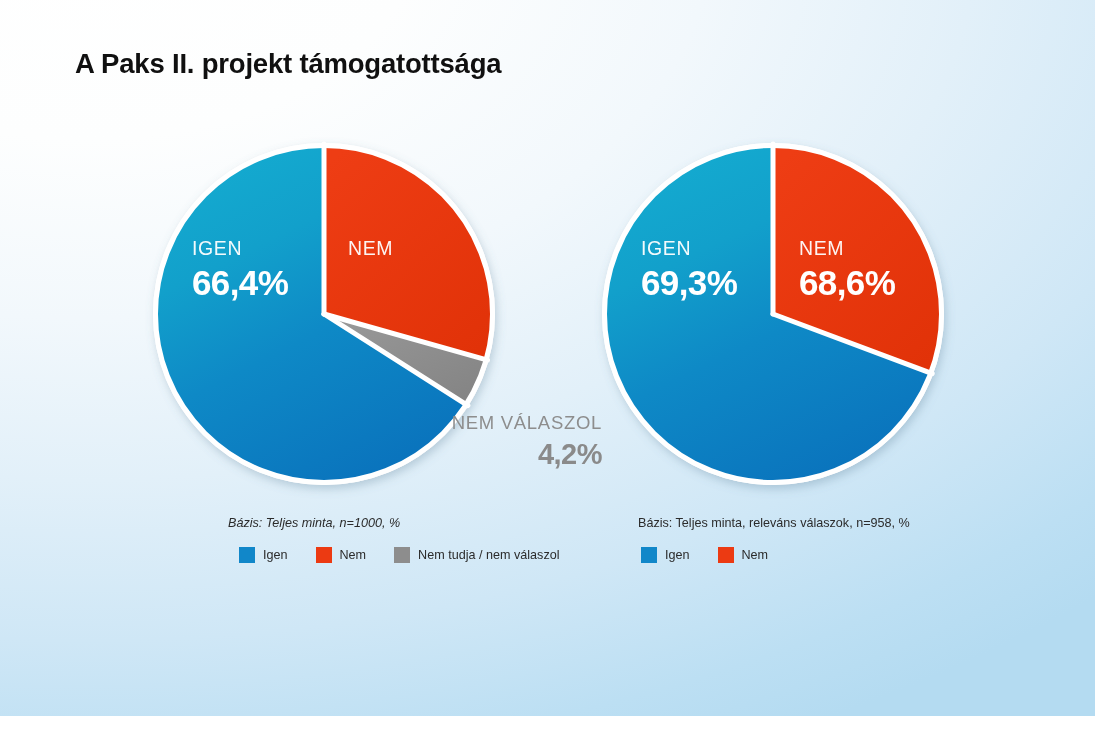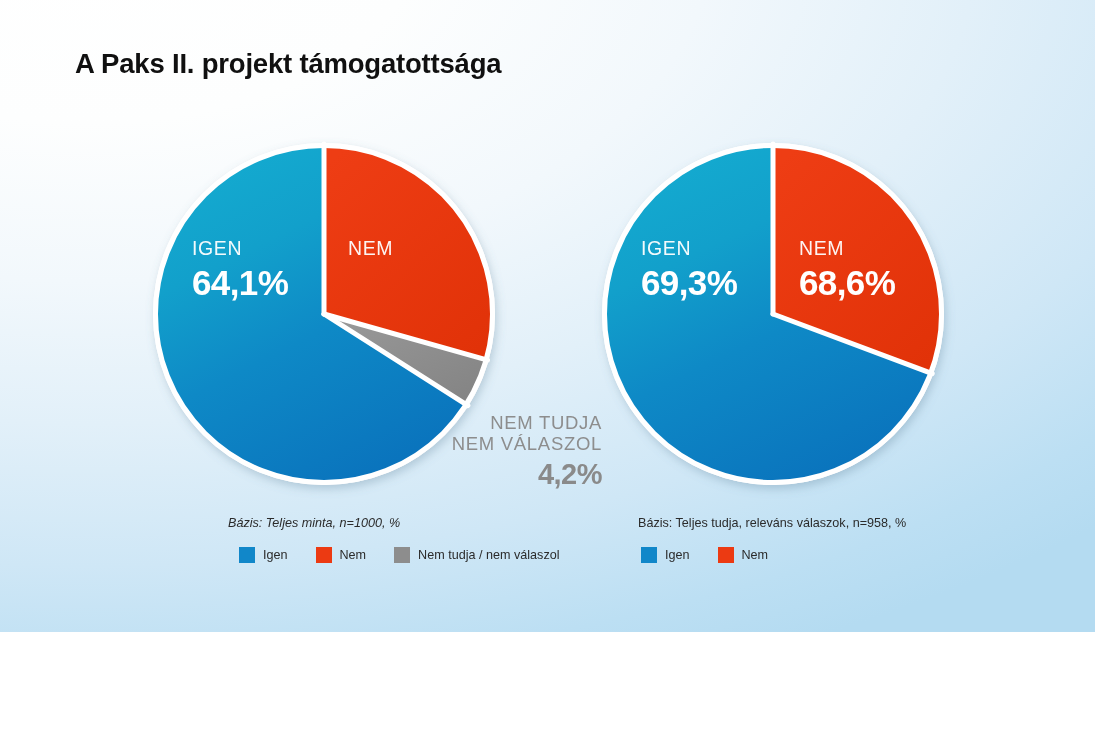--- a/index.html
+++ b/index.html
@@ -13,21 +13,21 @@
   body {
     font-family: "Liberation Sans", sans-serif;
     position: relative;
     background: #ffffff;
   }
 
   #stage {
     position: absolute;
     top: 0; left: 0;
     width: 1095px;
-    height: 632px;
+    height: 716px;
     background:
       radial-gradient(ellipse 135% 125% at 8% -8%,
         #ffffff 0%,
         #fdfefe 22%,
         #f2f8fc 42%,
         #e2f0f9 60%,
         #cfe7f6 78%,
         #bcdff3 92%,
         #b4dbf1 100%);
     overflow: hidden;
@@ -184,29 +184,28 @@
           <line x1="172" y1="172" x2="335.56" y2="218.17"></line>
           <line x1="172" y1="172" x2="315.93" y2="263.52"></line>
         </g>
 
         <circle cx="172" cy="172" r="168.5" fill="none" stroke="#ffffff" stroke-width="5"></circle>
       </svg>
     </div>
 
     <div class="slice-label" style="left:192px; top:239px;">
       <span class="cat">IGEN</span>
-      <span class="val">64,1%</span>
+      <span class="val">66,4%</span>
     </div>
 
     <div class="slice-label" style="left:348px; top:239px;">
       <span class="cat">NEM</span>
     </div>
 
     <div class="outside-label" style="left:372px; top:413px; width:230px;">
-      <span class="cat">NEM TUDJA</span>
       <span class="cat">NEM VÁLASZOL</span>
       <span class="val">4,2%</span>
     </div>
 
     <div class="basis" style="left:228px; top:516px;font-style:italic;">Bázis: Teljes minta, n=1000, %</div>
 
     <div class="legend" style="left:239px; top:547px;">
       <div class="legend-item">
         <span class="swatch" style="background:#1187c9;"></span>
         <span class="legend-label">Igen</span>
@@ -266,21 +265,21 @@
     <div class="slice-label" style="left:641px; top:239px;">
       <span class="cat">IGEN</span>
       <span class="val">69,3%</span>
     </div>
 
     <div class="slice-label" style="left:799px; top:239px;">
       <span class="cat">NEM</span>
       <span class="val">68,6%</span>
     </div>
 
-    <div class="basis" style="left:638px; top:516px;">Bázis: Teljes tudja, releváns válaszok, n=958, %</div>
+    <div class="basis" style="left:638px; top:516px;">Bázis: Teljes minta, releváns válaszok, n=958, %</div>
 
     <div class="legend" style="left:641px; top:547px;">
       <div class="legend-item">
         <span class="swatch" style="background:#1187c9;"></span>
         <span class="legend-label">Igen</span>
       </div>
       <div class="legend-item">
         <span class="swatch" style="background:#ec3a12;"></span>
         <span class="legend-label">Nem</span>
       </div>

